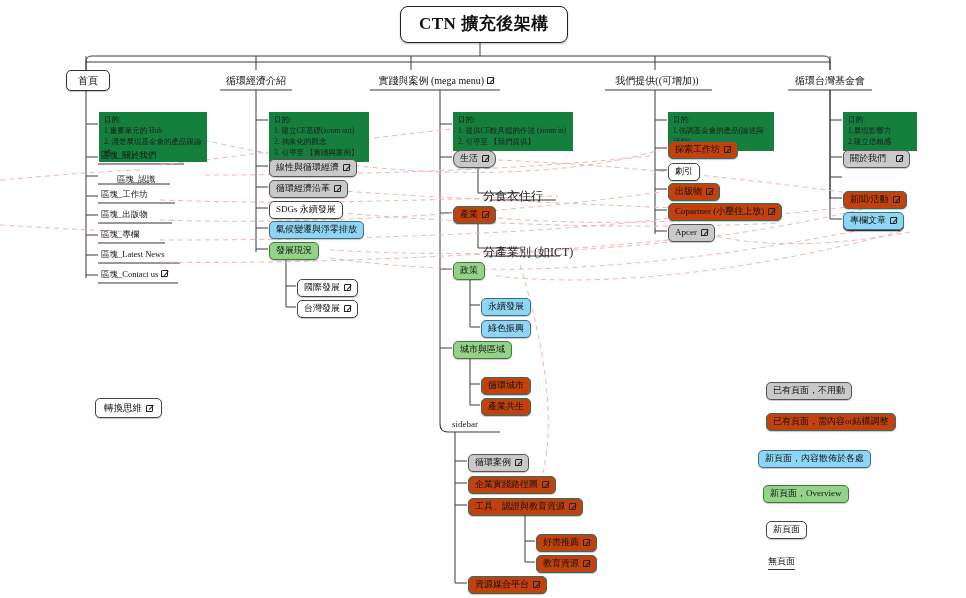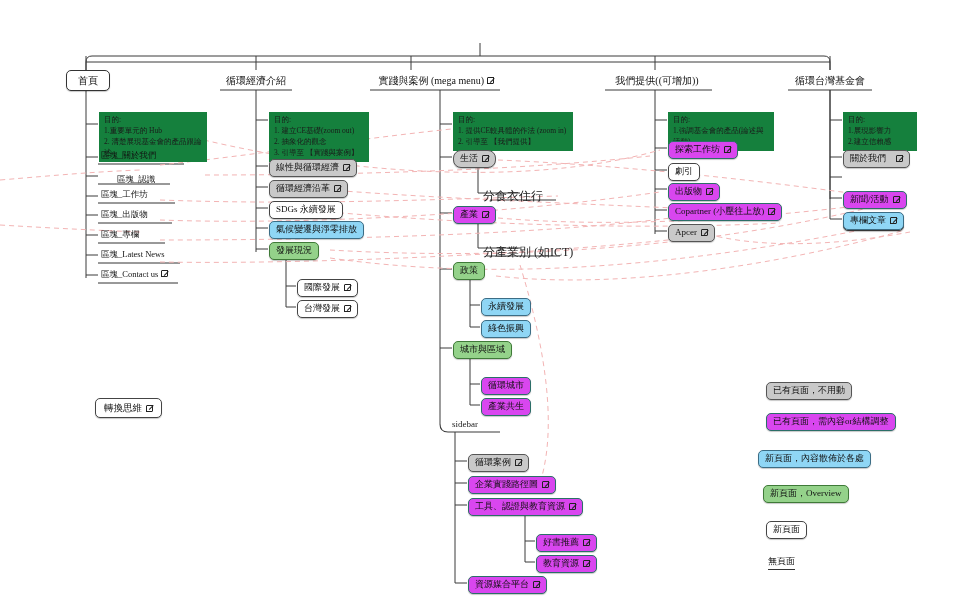--- a/index.html
+++ b/index.html
@@ -30,21 +30,21 @@
     border: 1px solid #333333;
     border-radius: 5px;
     background: #ffffff;
     color: #111111;
     font-size: 9px;
     line-height: 1.1;
     padding: 3px 6px;
     box-shadow: 0 1px 1px rgba(0,0,0,0.22);
   }
   .node.gray   { background: #c9c9c9; border-color: #555; }
-  .node.teal   { background: #d946ef; border-color: #2b6f67; }
+  .node.teal   { background: #c2410c; border-color: #2b6f67; }
   .node.blue   { background: #8fd6f5; border-color: #3c6d85; }
   .node.green  { background: #94d28a; border-color: #3f7a38; }
   .node.plain  { background: #ffffff; border-color: #444; }
   .node.yellow {
     background: #15803d;
     border: none;
     border-radius: 0;
     box-shadow: none;
     display: block;
     padding: 3px 5px;
@@ -245,20 +245,21 @@
       <path d="M498 160 C 620 165, 760 180, 900 200"></path>
       <path d="M498 218 C 640 230, 790 215, 905 200"></path>
       <path d="M496 276 C 620 290, 780 265, 905 230"></path>
       <path d="M520 265 C 540 330, 560 420, 540 483"></path>
       <path d="M700 232 C 760 250, 840 245, 910 232"></path>
       <path d="M0 180 C 60 175, 90 172, 140 170"></path>
       <path d="M0 225 C 50 228, 90 230, 140 232"></path>
     </g>
   </svg>
 
+  <div class="node title" style="left:400px; top:6px;">CTN 擴充後架構</div>
 
   <div class="node" style="left:66px; top:70px; font-size:10px; padding:4px 11px;">
     <span>首頁</span>
   </div>
   <div class="colhead" style="left:220px; top:74px; width:72px;">
     <span>循環經濟介紹</span>
   </div>
   <div class="colhead" style="left:368px; top:74px; width:136px;">
     <span>實踐與案例 (mega menu)</span>
     <span class="ext"><i></i></span>

